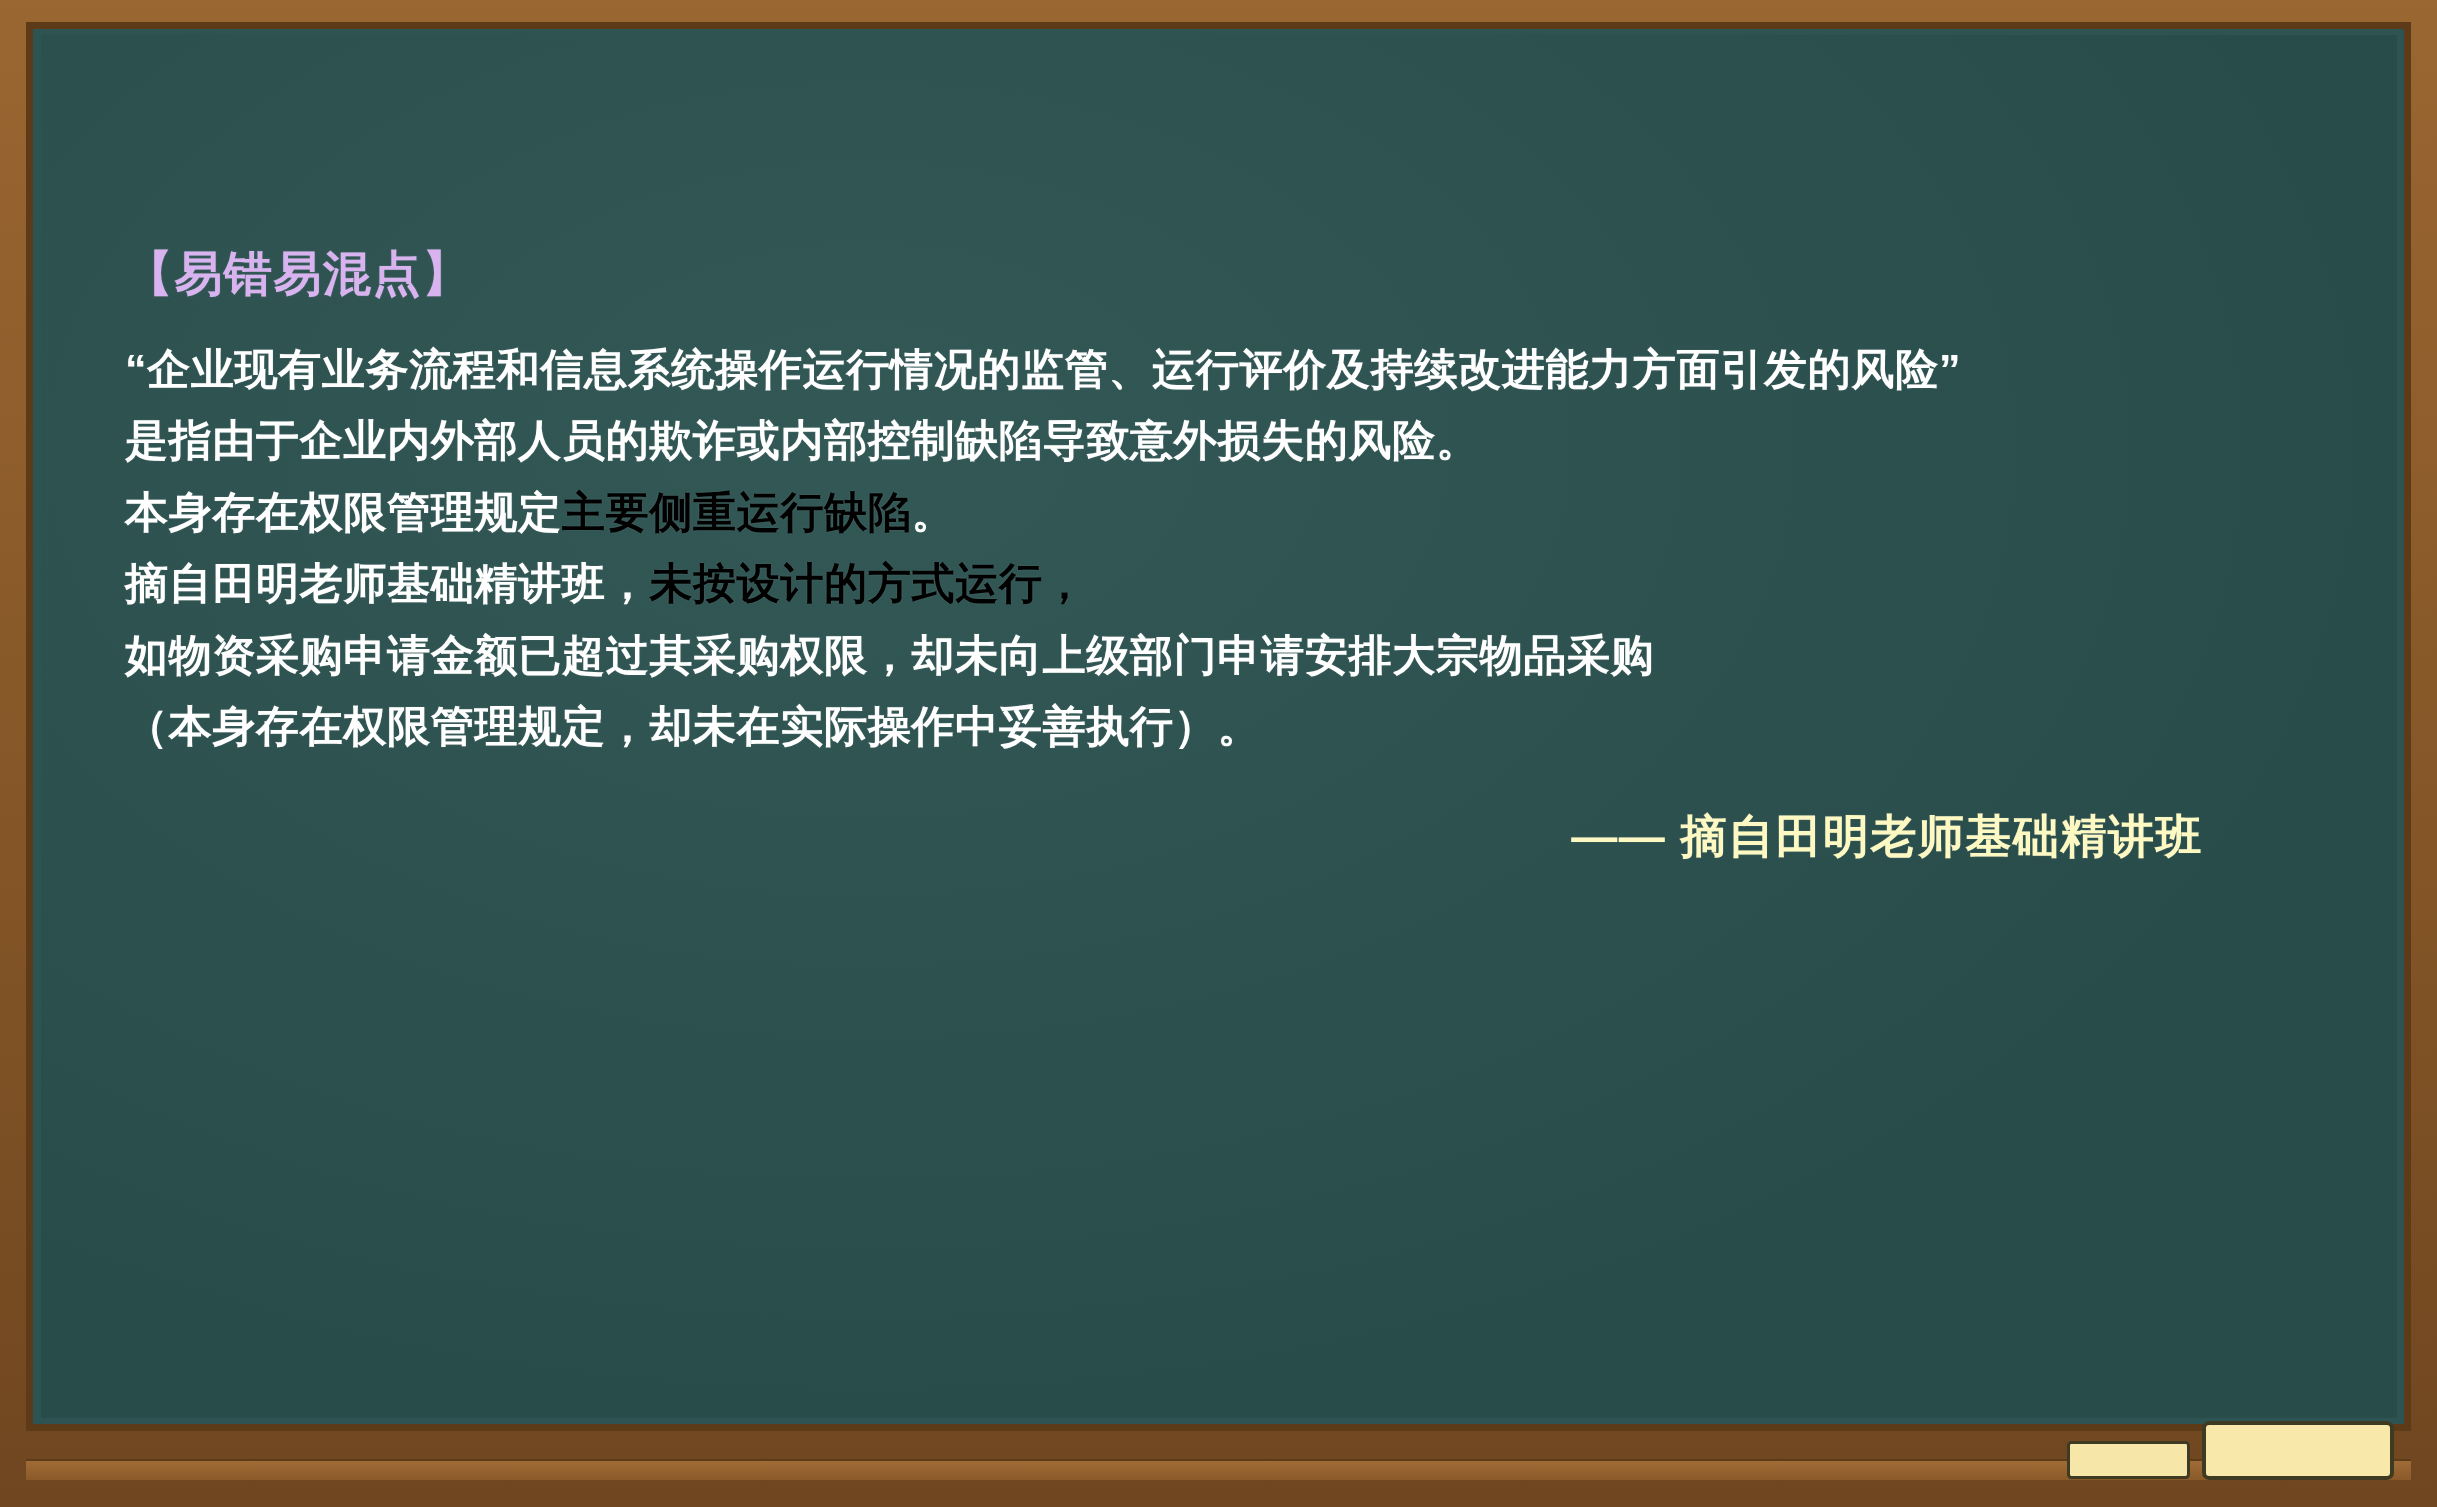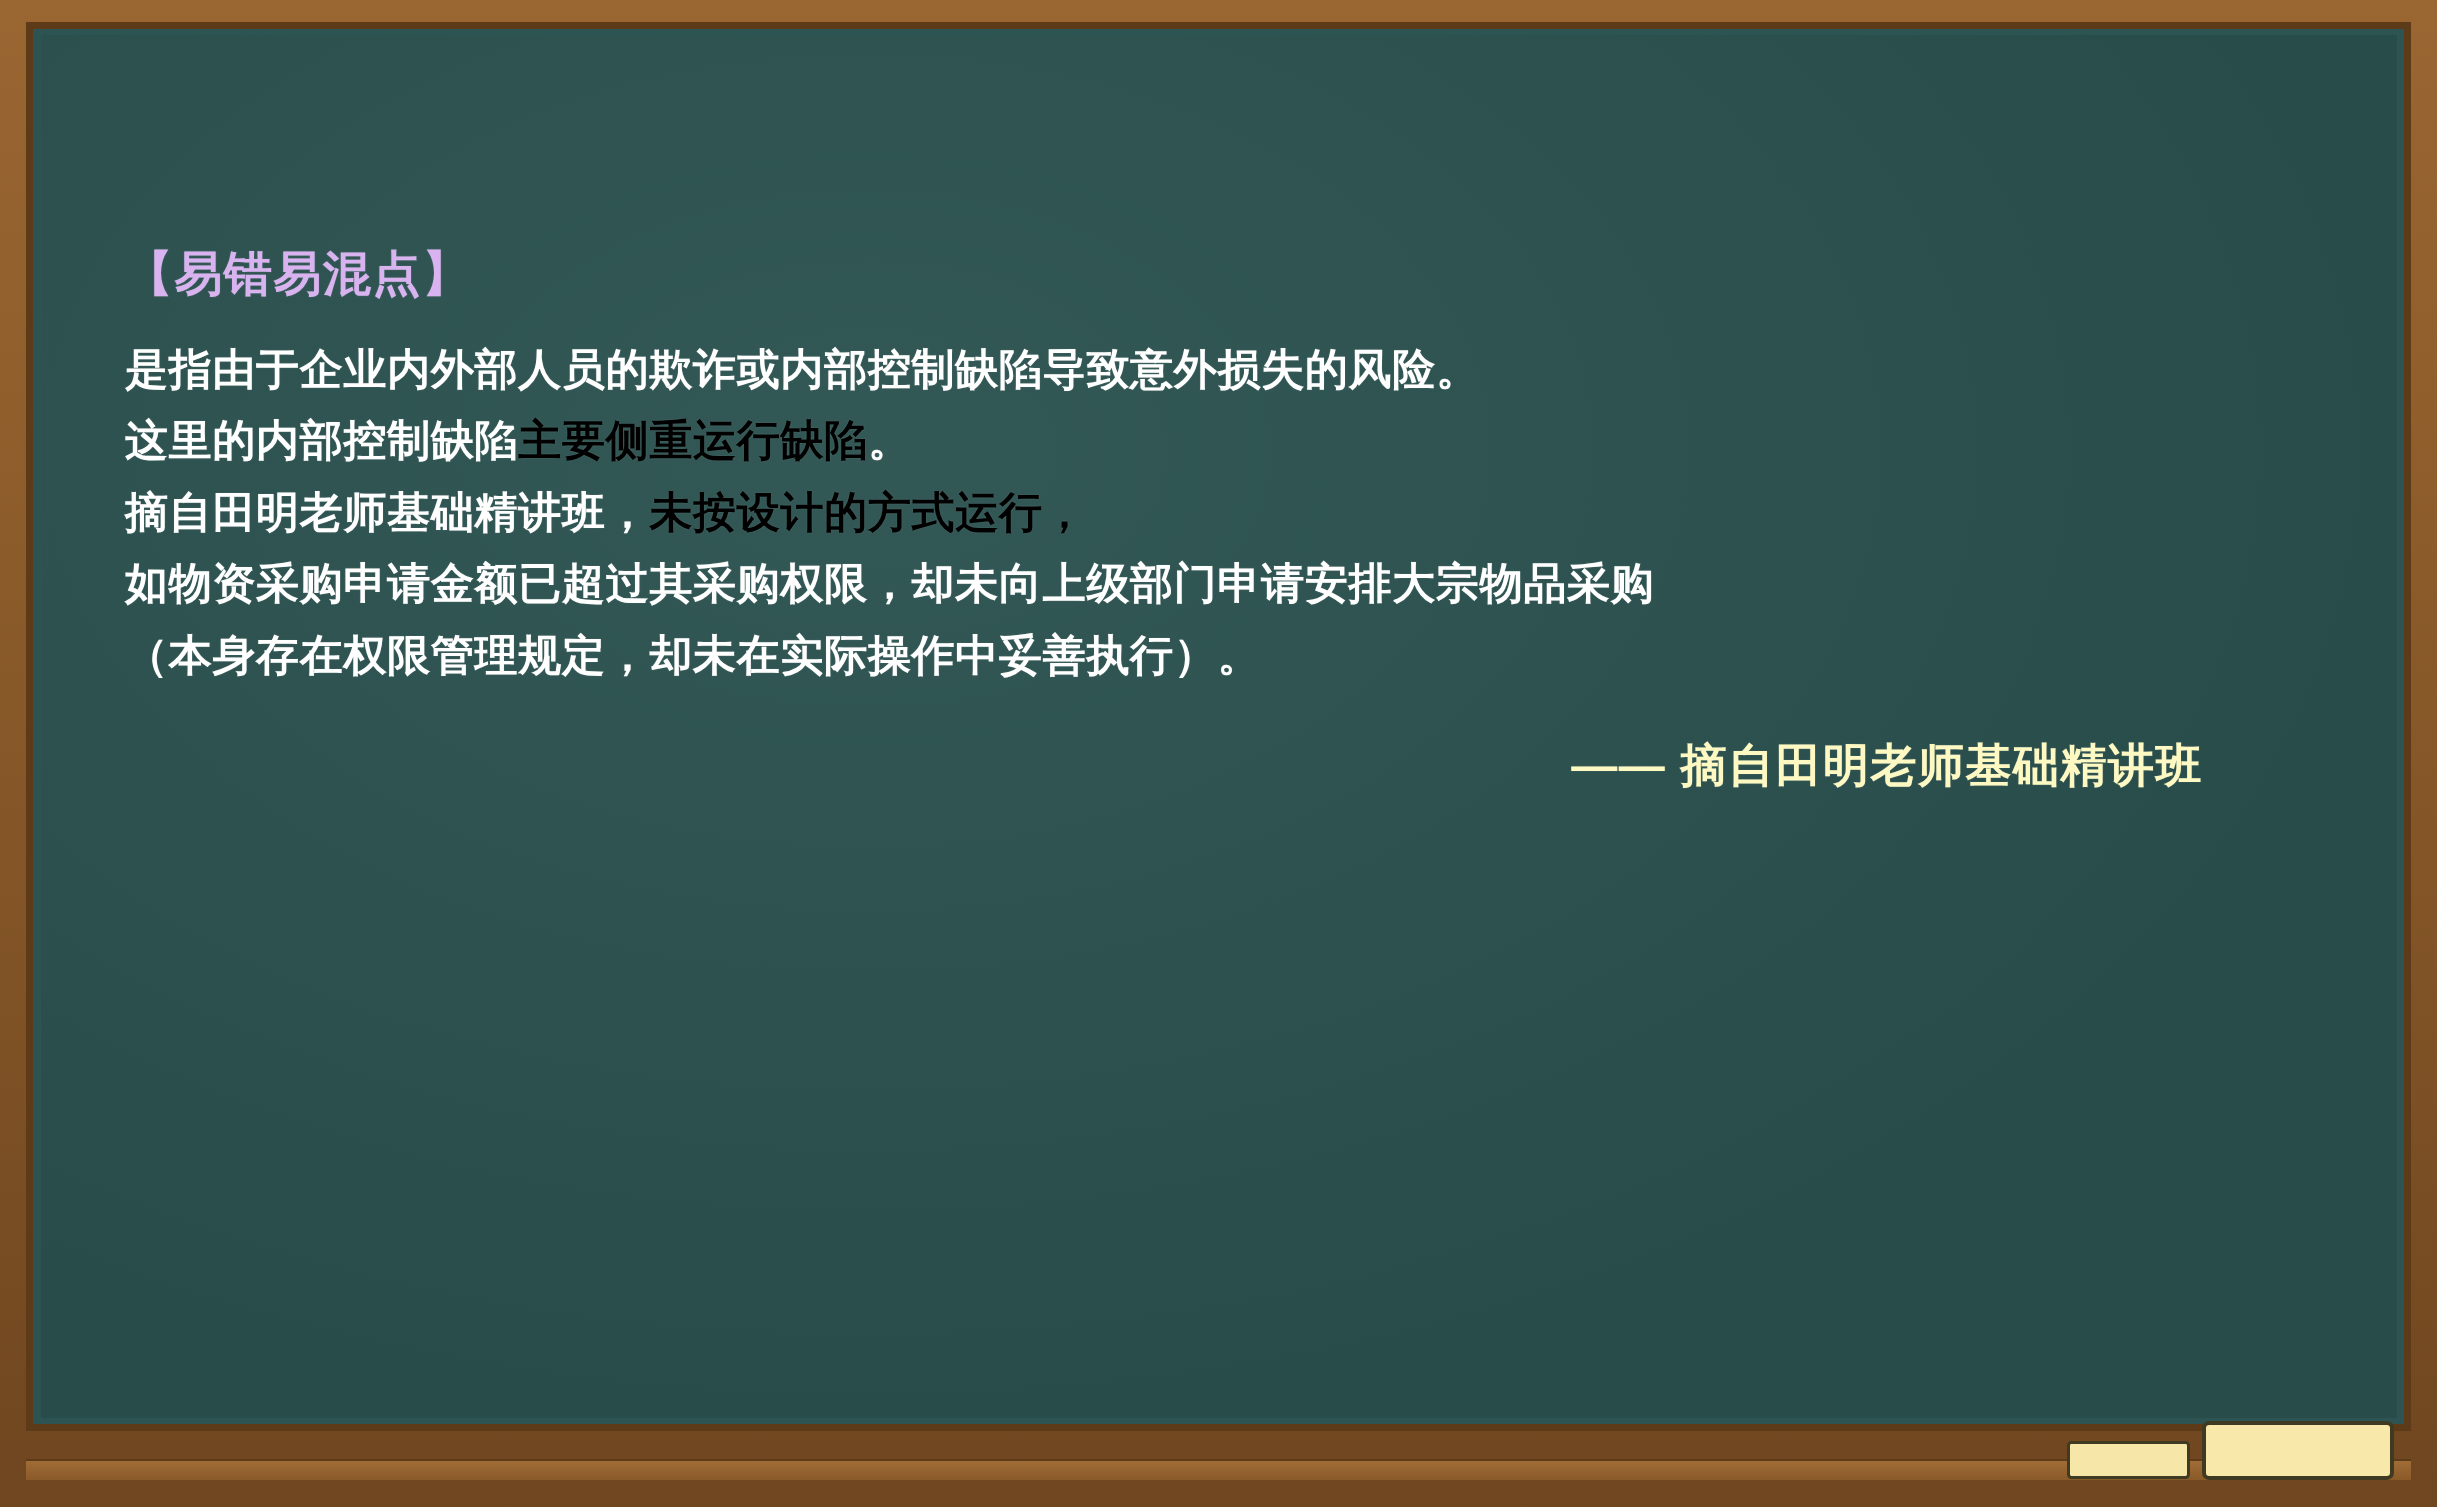--- a/index.html
+++ b/index.html
@@ -145,22 +145,23 @@
 
 <div id="board-wrapper">
 
   <div id="board-frame"></div>
   <div id="board-bevel"></div>
   <div id="chalk-surface"></div>
 
   <div id="content">
     <div class="heading">【易错易混点】</div>
     <div id="lines-container">
+        <div class="line"><span>“企业现有业务流程和信息系统操作运行情况的监管、运行评价及持续改进能力方面引发的风险”</span></div>
         <div class="line"><span>是指由于企业内外部人员的欺诈或内部控制缺陷导致意外损失的风险。</span></div>
-        <div class="line"><span>这里的内部控制缺陷</span><span class="hl-pink">主要侧重运行缺陷</span><span>。</span></div>
+        <div class="line"><span>本身存在权限管理规定</span><span class="hl-pink">主要侧重运行缺陷</span><span>。</span></div>
         <div class="line"><span>摘自田明老师基础精讲班，</span><span class="hl-violet">未按设计的方式运行，</span></div>
         <div class="line"><span>如物资采购申请金额已超过其采购权限，却未向上级部门申请安排大宗物品采购</span></div>
         <div class="line"><span>（本身存在权限管理规定，却未在实际操作中妥善执行）。</span></div>
       </div>
     <div id="attribution">—— 摘自田明老师基础精讲班</div>
   </div>
 
   <div id="tray">
     <div id="tray-bar"></div>
     <div id="eraser-small"></div>

